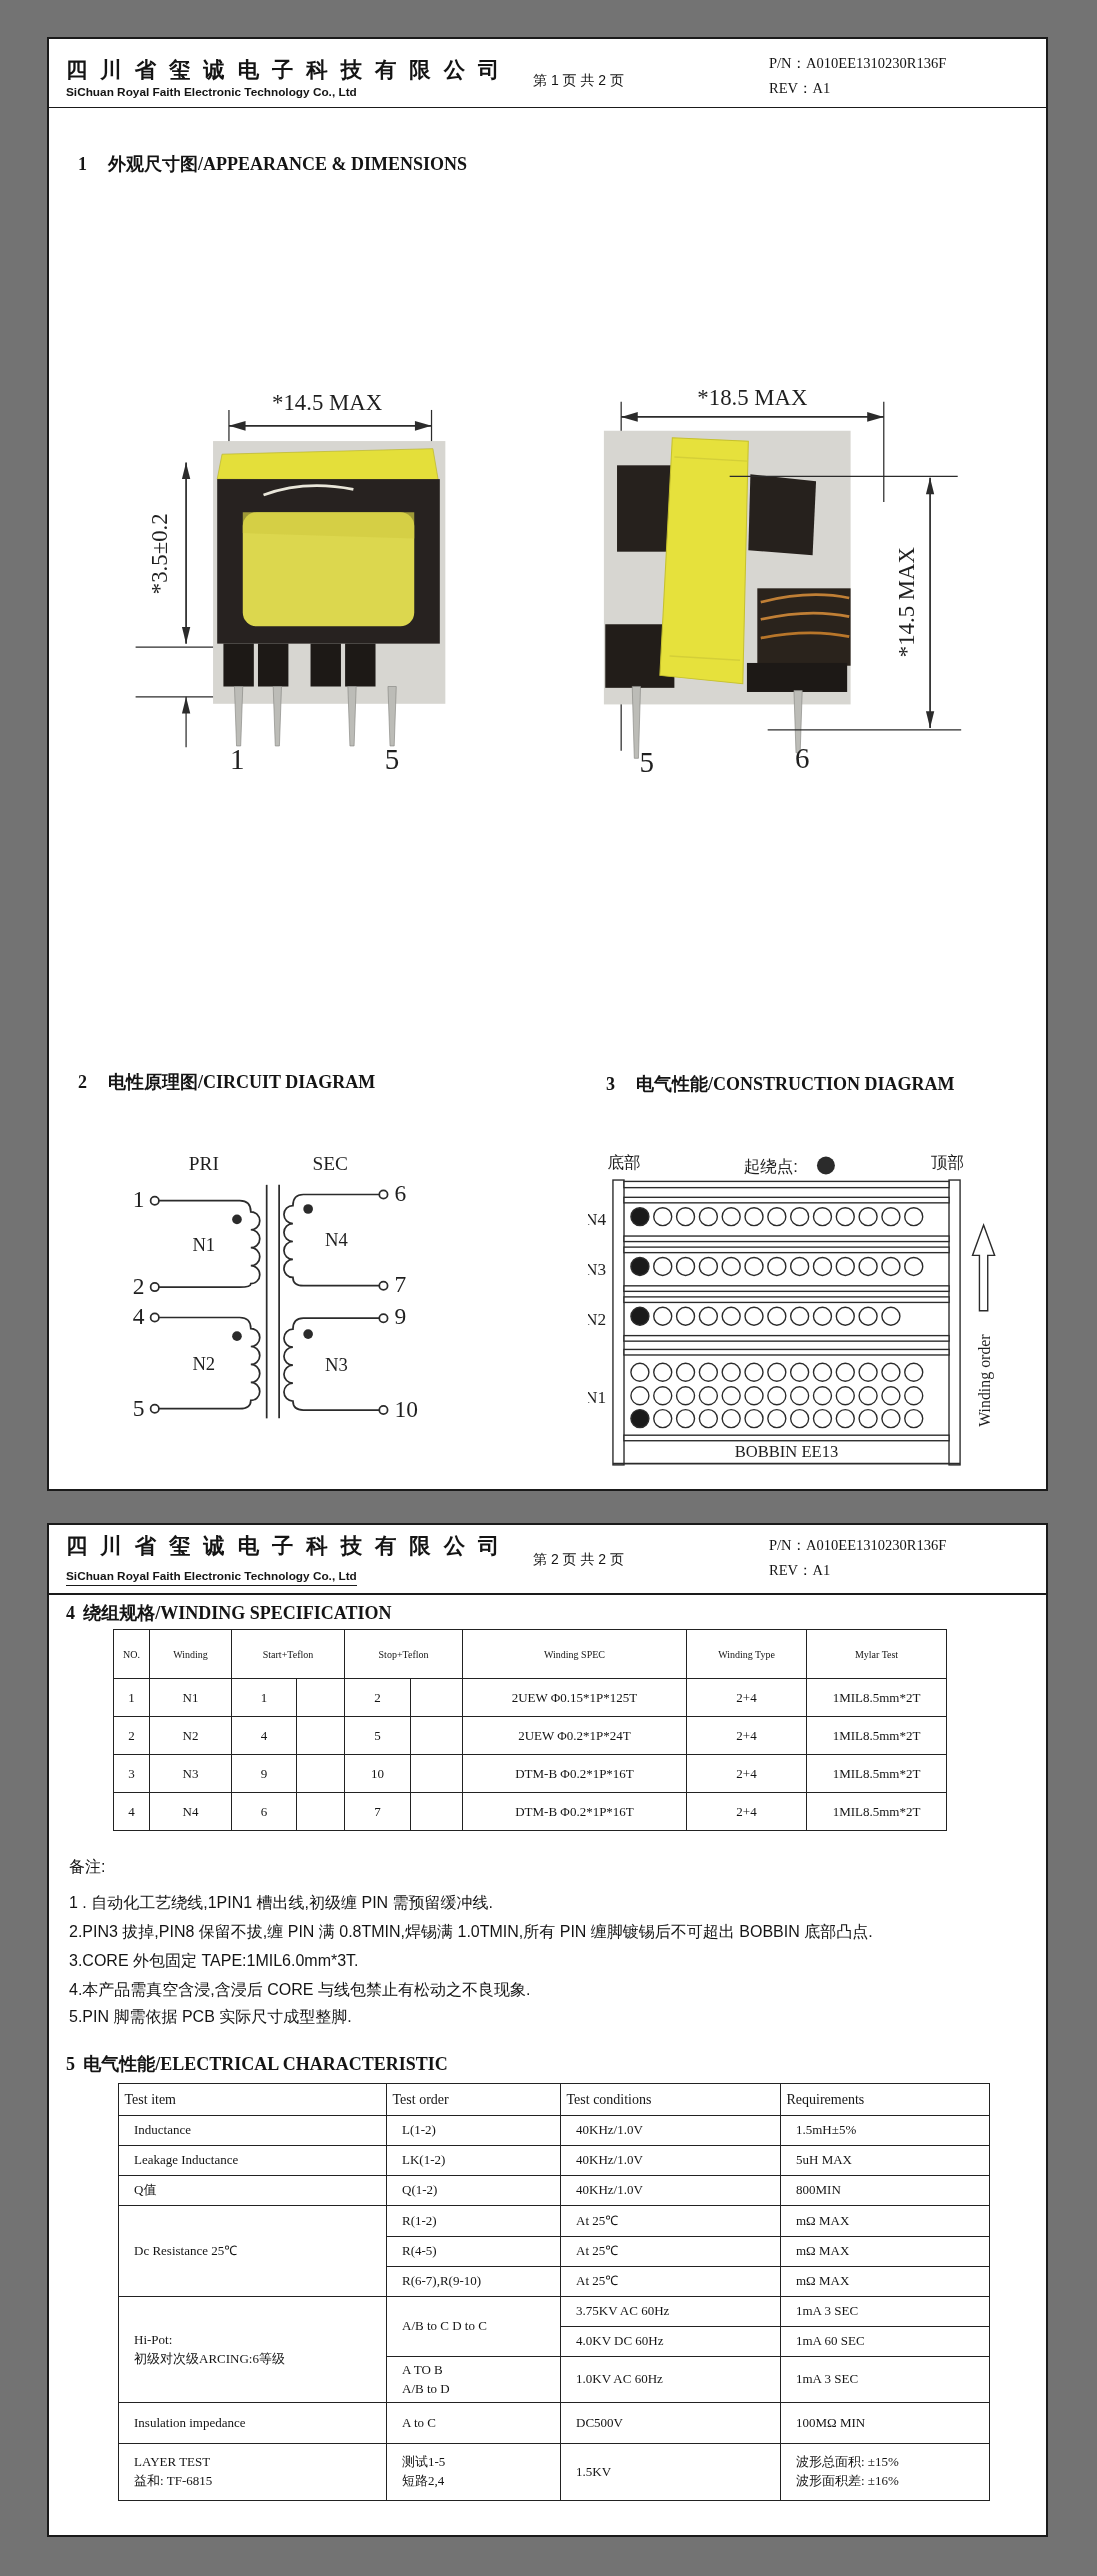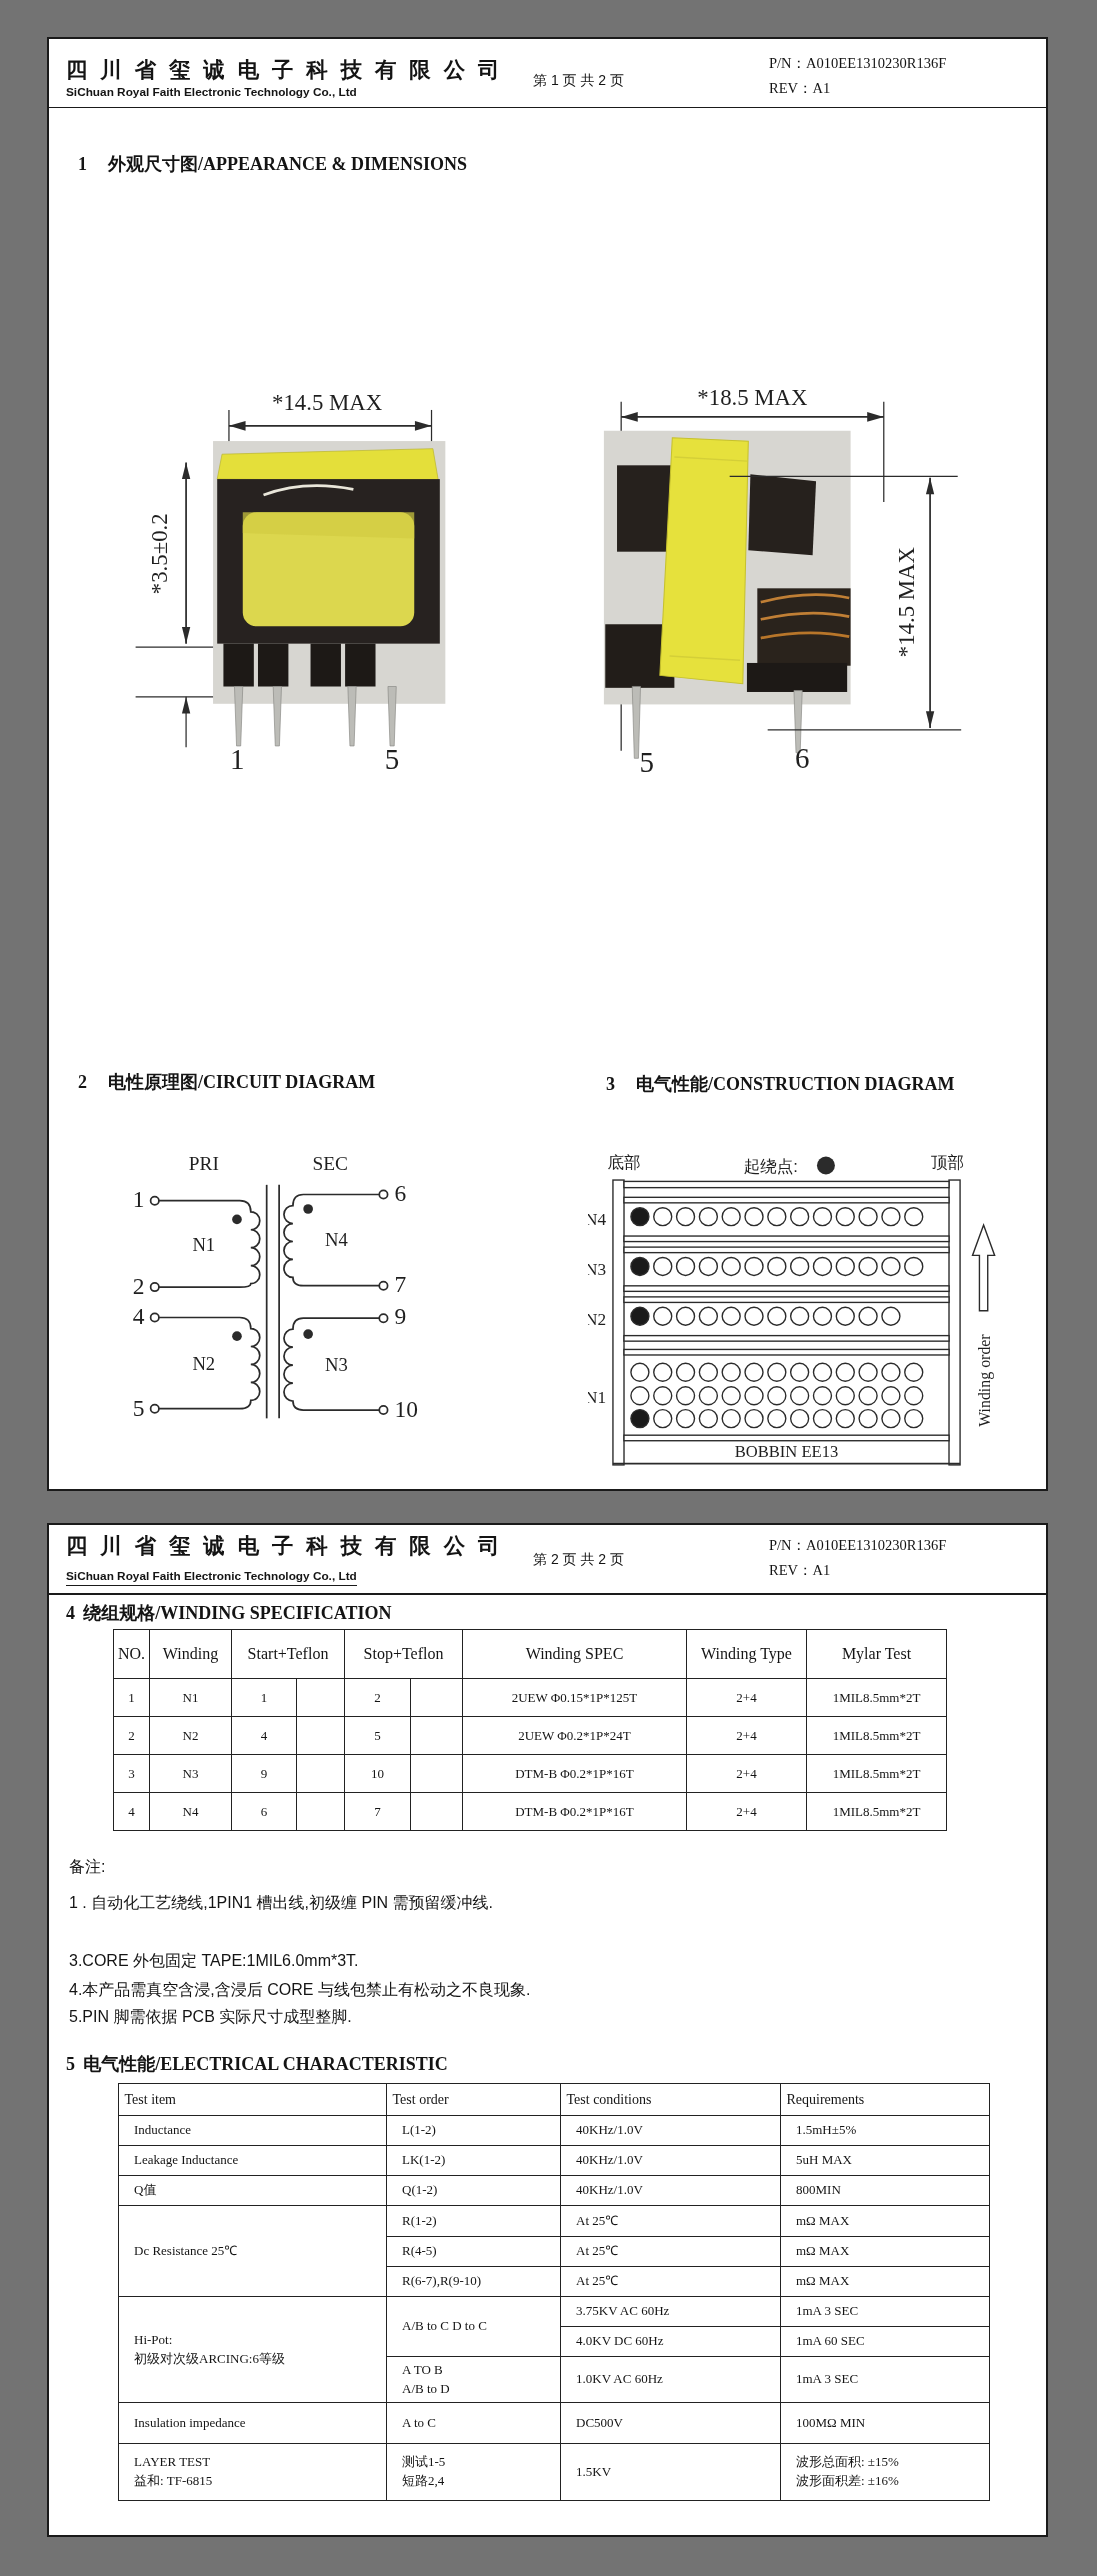--- a/index.html
+++ b/index.html
@@ -16,21 +16,21 @@
   .sec-title{white-space:nowrap;font-weight:bold;font-size:18px;}
   .sec-title .num{font-family:"Liberation Serif",serif;}
   .sec-title .cn{font-family:"Liberation Sans",sans-serif;}
   .sec-title .en{font-family:"Liberation Serif",serif;}
   .gap-wide .num{margin-right:21px;}
   .gap-narrow .num{margin-right:8.3px;}
   .note-line{font-family:"Liberation Sans",sans-serif;font-size:16px;white-space:nowrap;}
   table{border-collapse:collapse;table-layout:fixed;position:absolute;background:#fff;}
   td,th{border:1.4px solid #222;overflow:hidden;font-weight:normal;}
   .wtable{left:113px;top:1629px;width:834px;font-size:13px;}
-  .wtable th{height:46px;text-align:center;font-size:16px;}
+  .wtable th{height:46px;text-align:center;font-size:10px;}
   .wtable td{height:35px;text-align:center;}
   .etable{left:118px;top:2083px;width:871px;font-size:13px;}
   .etable th{height:29px;text-align:left;padding-left:5.5px;font-size:14px;}
   .etable td{text-align:left;padding-left:15px;vertical-align:middle;line-height:1.45;}
   svg text{fill:#1f1f1f;font-family:"Liberation Serif",serif;}
   svg .cjk{font-family:"Liberation Sans",sans-serif;}
   svg .ln{stroke:#2b2b2b;stroke-width:2.5;fill:none;}
   svg .thin{stroke:#2b2b2b;stroke-width:1.8;fill:none;}
   svg .arr{fill:#2b2b2b;stroke:none;}
   svg .bar{fill:#ffffff;stroke:#2b2b2b;stroke-width:2;}
@@ -351,20 +351,21 @@
           <td></td>
           <td>DTM-B  Φ0.2*1P*16T</td>
           <td>2+4</td>
           <td>1MIL8.5mm*2T</td>
         </tr>
       </tbody>
   </table>
 
   <div class="abs note-line" style="left:69px;top:1857px;">备注:</div>
   <div class="abs note-line" style="left:69px;top:1893px;">1 . 自动化工艺绕线,1PIN1 槽出线,初级缠 PIN 需预留缓冲线.</div>
+  <div class="abs note-line" style="left:69px;top:1922px;">2.PIN3 拔掉,PIN8 保留不拔,缠 PIN 满 0.8TMIN,焊锡满 1.0TMIN,所有 PIN 缠脚镀锡后不可超出 BOBBIN 底部凸点.</div>
   <div class="abs note-line" style="left:69px;top:1951px;">3.CORE 外包固定 TAPE:1MIL6.0mm*3T.</div>
   <div class="abs note-line" style="left:69px;top:1980px;">4.本产品需真空含浸,含浸后 CORE 与线包禁止有松动之不良现象.</div>
   <div class="abs note-line" style="left:69px;top:2007px;">5.PIN 脚需依据 PCB 实际尺寸成型整脚.</div>
 
   <div class="abs sec-title gap-narrow" style="left:66px;top:2052px;">
     <span class="num">5</span><span class="cn">电气性能</span><span class="en">/ELECTRICAL CHARACTERISTIC</span>
   </div>
 
   <table class="etable">
     <colgroup>

